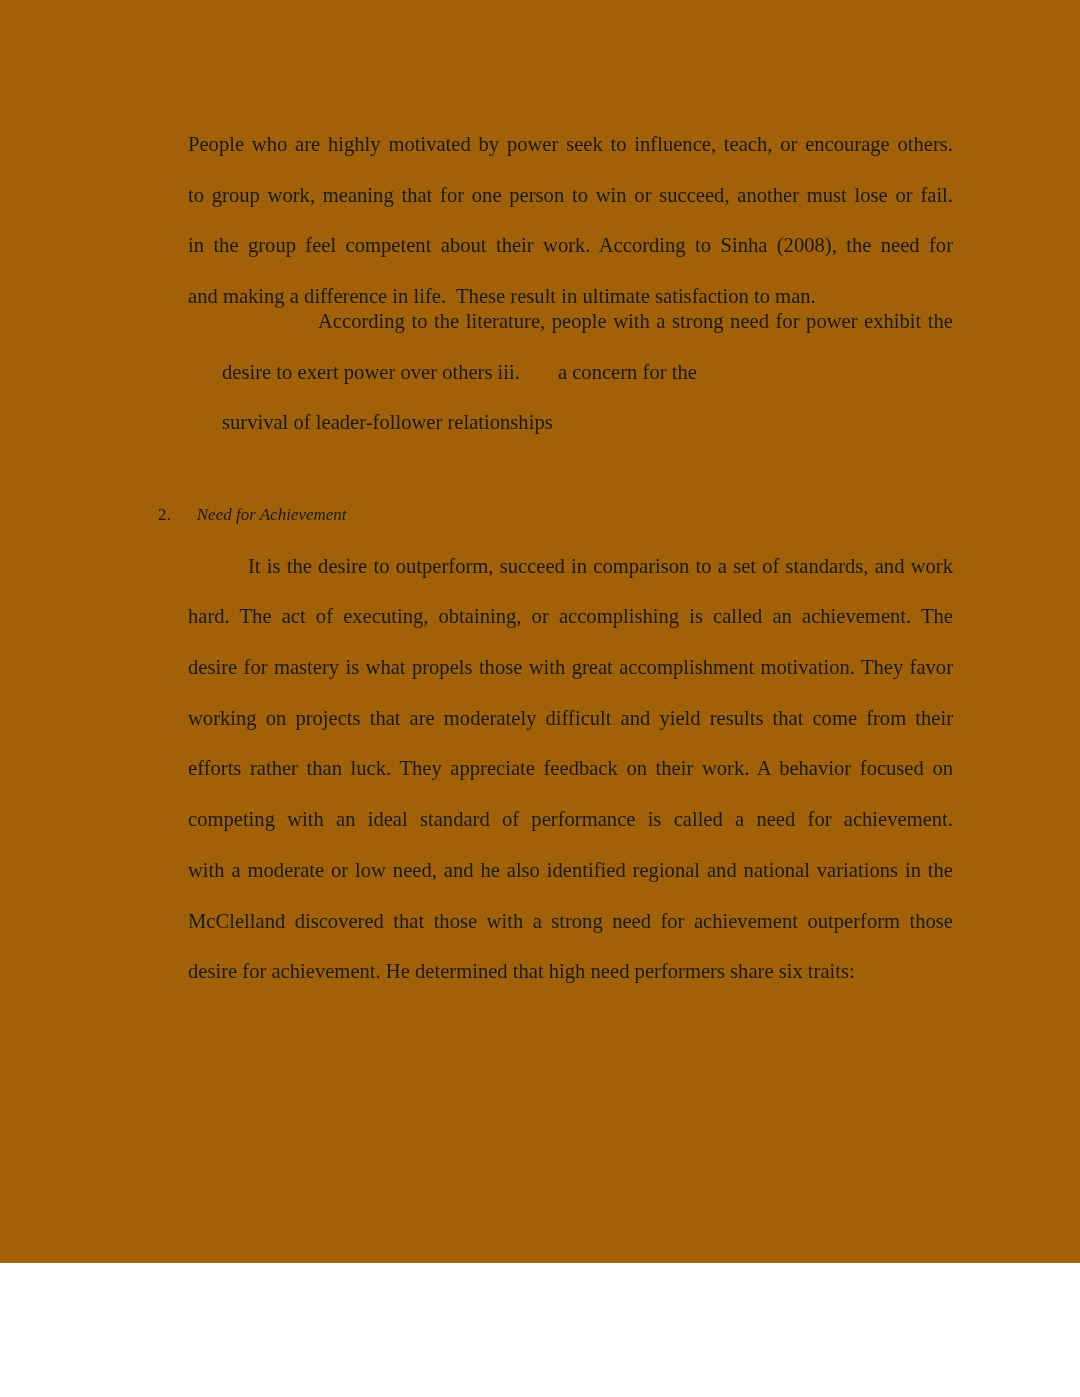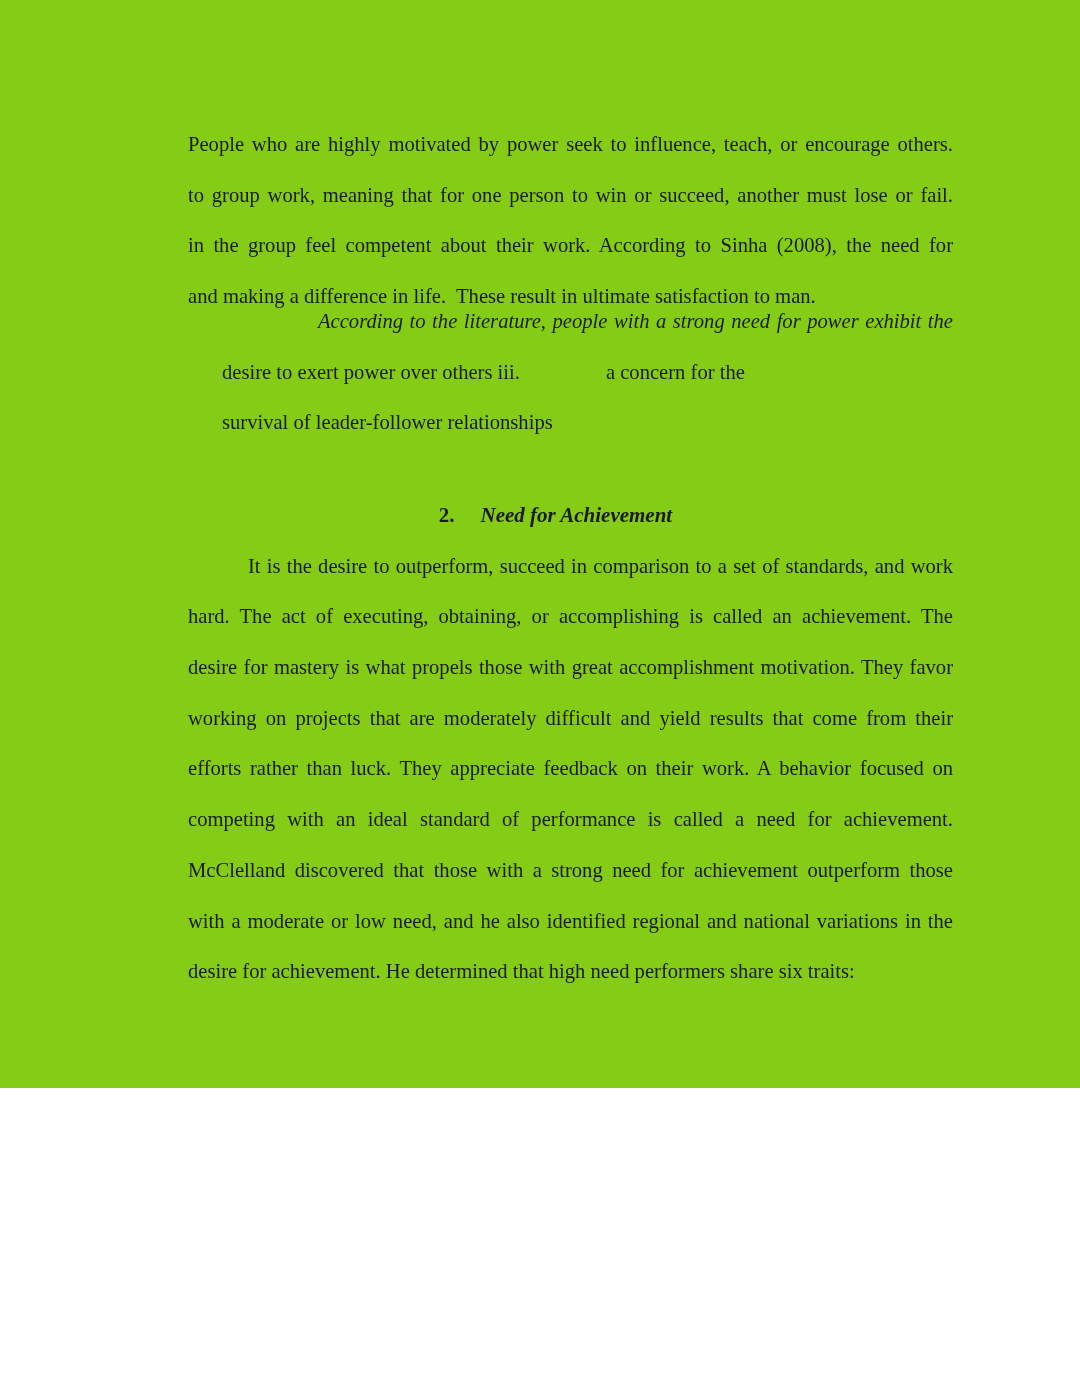--- a/index.html
+++ b/index.html
@@ -2,22 +2,22 @@
 <html><head>
 <meta charset="utf-8">
 <style>
   * { margin: 0; padding: 0; box-sizing: border-box; }
   html, body { background: #ffffff; }
   body { width: 1080px; }
 
   .page {
     position: relative;
     width: 1080px;
-    height: 1088px;
-    background: #84cc16;
+    height: 1263px;
+    background: #a16207;
     color: #1b1b1b;
     font-family: "Liberation Serif", "DejaVu Serif", serif;
     font-size: 20.6px;
     padding: 119px 127px 0 188px;
     overflow: hidden;
   }
 
   .line {
     line-height: 50.7px;
     white-space: normal;
@@ -27,40 +27,38 @@
   .just {
     text-align: justify;
     text-align-last: justify;
     text-justify: inter-word;
   }
 
   
   .lit-line {
     margin-left: 130px;
     margin-top: -26px;
-    font-style: italic;
   }
 
   
   .first-indent { text-indent: 60px; }
 
   
   .power-list { margin-left: 34px; }
   .power-list .line { text-align: left; }
   .ll1 .seg-b { margin-left: 115px; }
   .ll1 .seg-c { margin-left: 137px; }
-  .ll2 .seg-b { margin-left: 86px; }
+  .ll2 .seg-b { margin-left: 38px; }
 
   
   .heading {
     margin-top: 42px;
     line-height: 50.7px;
-    font-size: 21px;
-    font-weight: bold;
-    text-align: center;
+    font-size: 17px;
+    font-weight: normal;
   }
   .heading .num { margin-left: -30px; font-style: normal; }
   .heading .title { margin-left: 26px; font-style: italic; }
 </style>
 </head>
 <body>
 
 <div class="page">
 
   <section>
@@ -78,18 +76,18 @@
 
   <div class="heading"><span class="num">2.</span><span class="title">Need for Achievement</span></div>
 
   <section>
     <div class="line just first-indent">It is the desire to outperform, succeed in comparison to a set of standards, and work</div>
     <div class="line just">hard. The act of executing, obtaining, or accomplishing is called an achievement. The</div>
     <div class="line just">desire for mastery is what propels those with great accomplishment motivation. They favor</div>
     <div class="line just">working on projects that are moderately difficult and yield results that come from their</div>
     <div class="line just">efforts rather than luck. They appreciate feedback on their work. A behavior focused on</div>
     <div class="line just">competing with an ideal standard of performance is called a need for achievement.</div>
+    <div class="line just">with a moderate or low need, and he also identified regional and national variations in the</div>
     <div class="line just">McClelland discovered that those with a strong need for achievement outperform those</div>
-    <div class="line just">with a moderate or low need, and he also identified regional and national variations in the</div>
     <div class="line">desire for achievement. He determined that high need performers share six traits:</div>
   </section>
 
 </div>
 
 </body></html>

